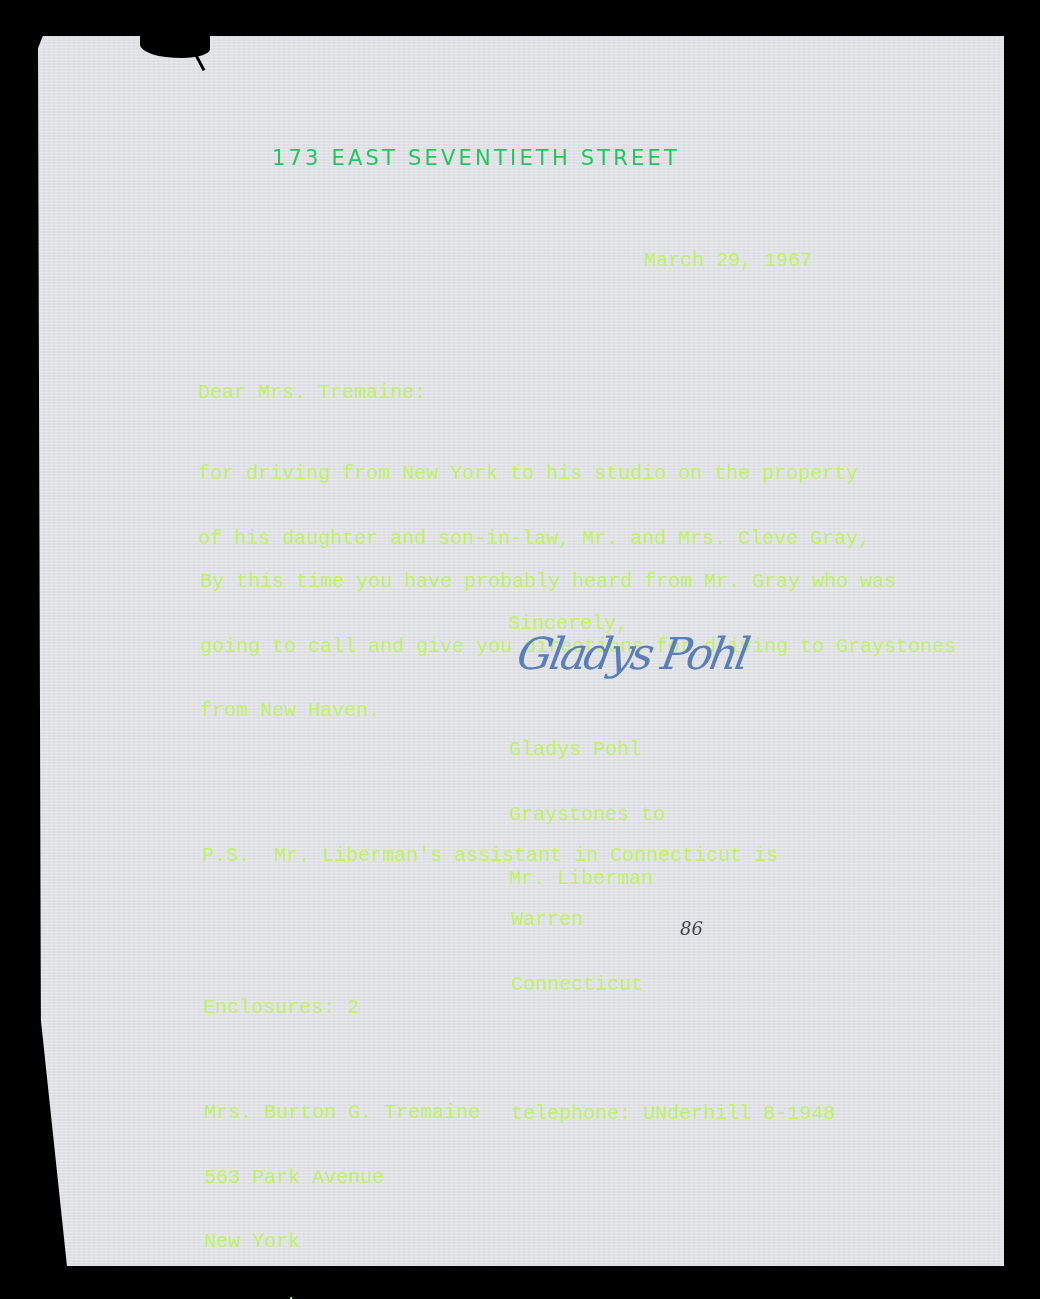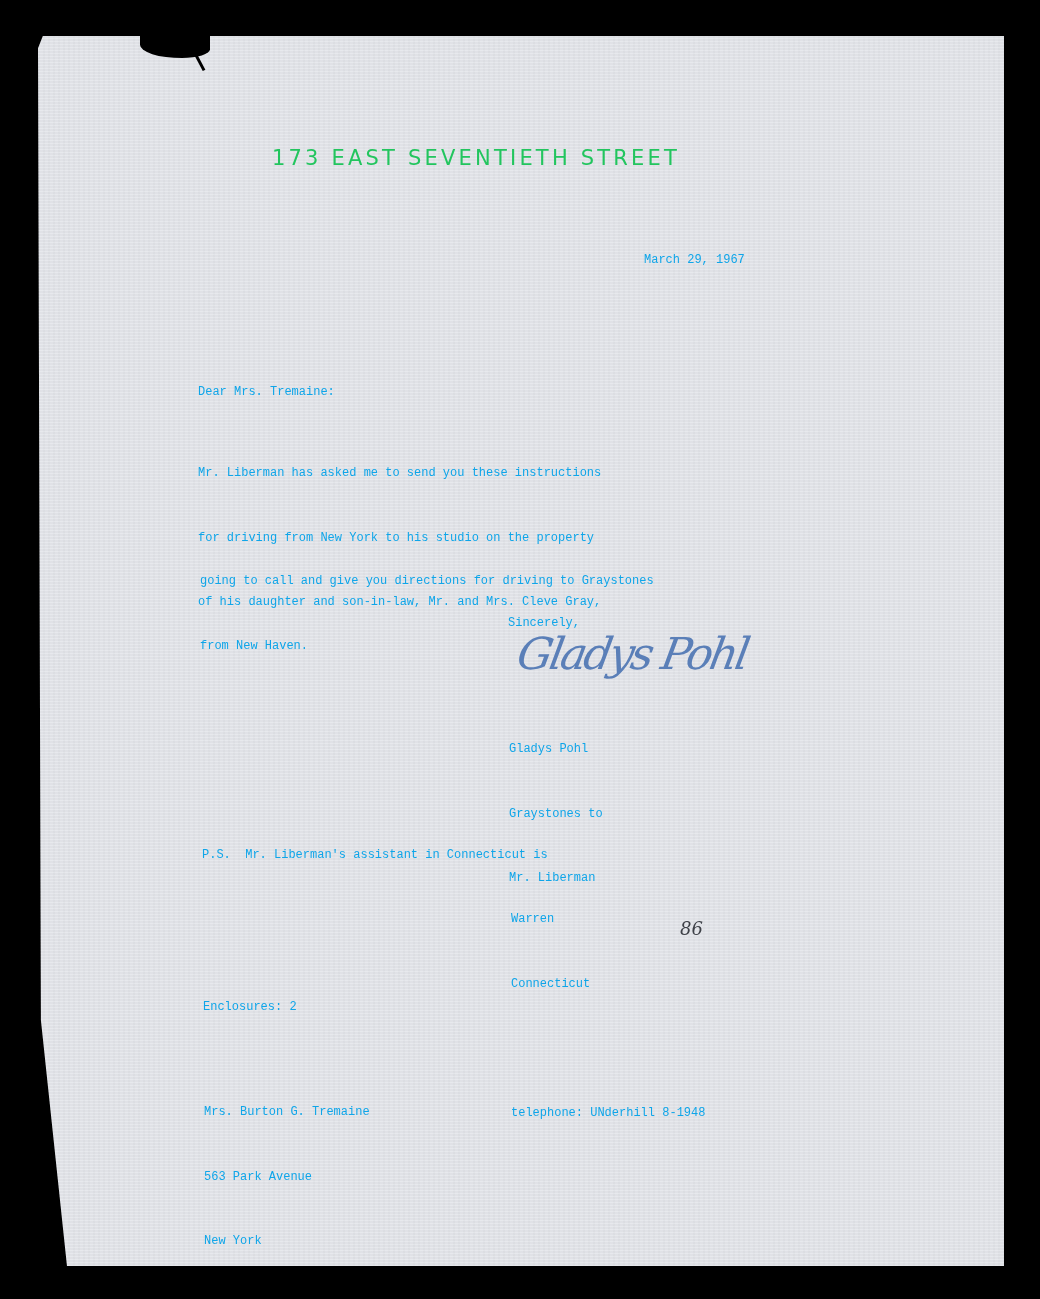--- a/index.html
+++ b/index.html
@@ -23,21 +23,21 @@
     position: absolute; left: 196px; top: 44px; width: 3px; height: 28px;
     background: #000; transform: rotate(-28deg);
   }
   .letterhead {
     position: absolute; left: 272px; top: 146px;
     font-family: "DejaVu Sans", sans-serif; font-size: 21px;
     letter-spacing: 3.2px; color: #22c55e; white-space: nowrap;
   }
   .type {
     position: absolute; font-family: "Liberation Mono", monospace;
-    font-size: 12px; color: #0ea5e9; white-space: pre; line-height: 21.5px;
+    font-size: 20px; color: #bef264; white-space: pre; line-height: 21.5px;
   }
   .date { left: 644px; top: 250px; }
   .salutation { left: 198px; top: 382px; }
   .para1 { left: 198px; top: 420px; }
   .para2 { left: 200px; top: 528px; }
   .closing { left: 508px; top: 613px; }
   .sig-block { left: 509px; top: 696px; }
   .ps { left: 202px; top: 845px; }
   .ps-addr { left: 511px; top: 866px; }
   .enclosures { left: 203px; top: 997px; }
@@ -61,26 +61,26 @@
 <div class="tear"></div>
 <div class="tear-tip"></div>
 
 <div class="letterhead">173 EAST SEVENTIETH STREET</div>
 
 <div class="type date">March 29, 1967</div>
 
 <div class="type salutation">Dear Mrs. Tremaine:</div>
 
 <div class="type para1">
-  <span class="line">Mr. Liberman has asked me to send you these instructions</span>
   <span class="line">for driving from New York to his studio on the property</span>
   <span class="line">of his daughter and son-in-law, Mr. and Mrs. Cleve Gray,</span>
 </div>
 
 <div class="type para2">
+  <span class="line">By this time you have probably heard from Mr. Gray who was</span>
   <span class="line">going to call and give you directions for driving to Graystones</span>
   <span class="line">from New Haven.</span>
 </div>
 
 <div class="type closing">Sincerely,</div>
 
 <div class="signature">Gladys Pohl</div>
 
 <div class="type sig-block">
   <span class="line">Gladys Pohl</span>

